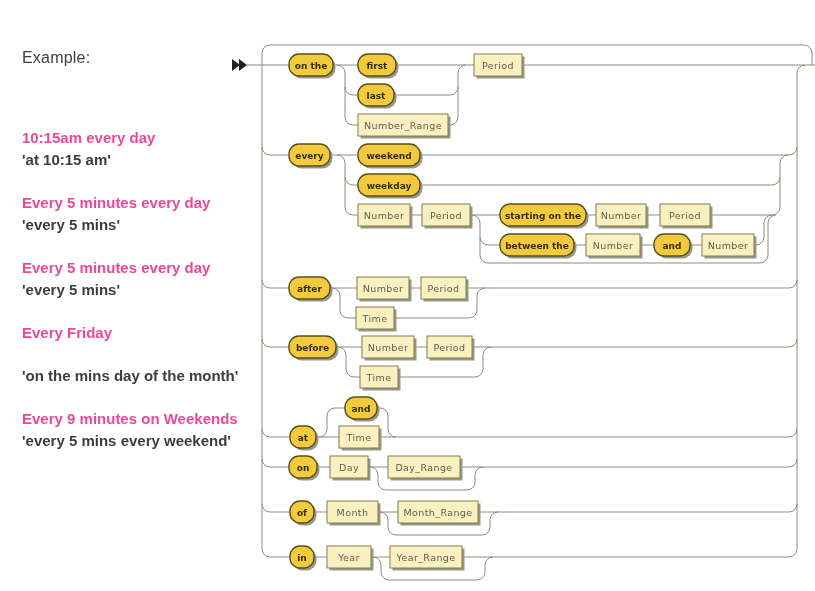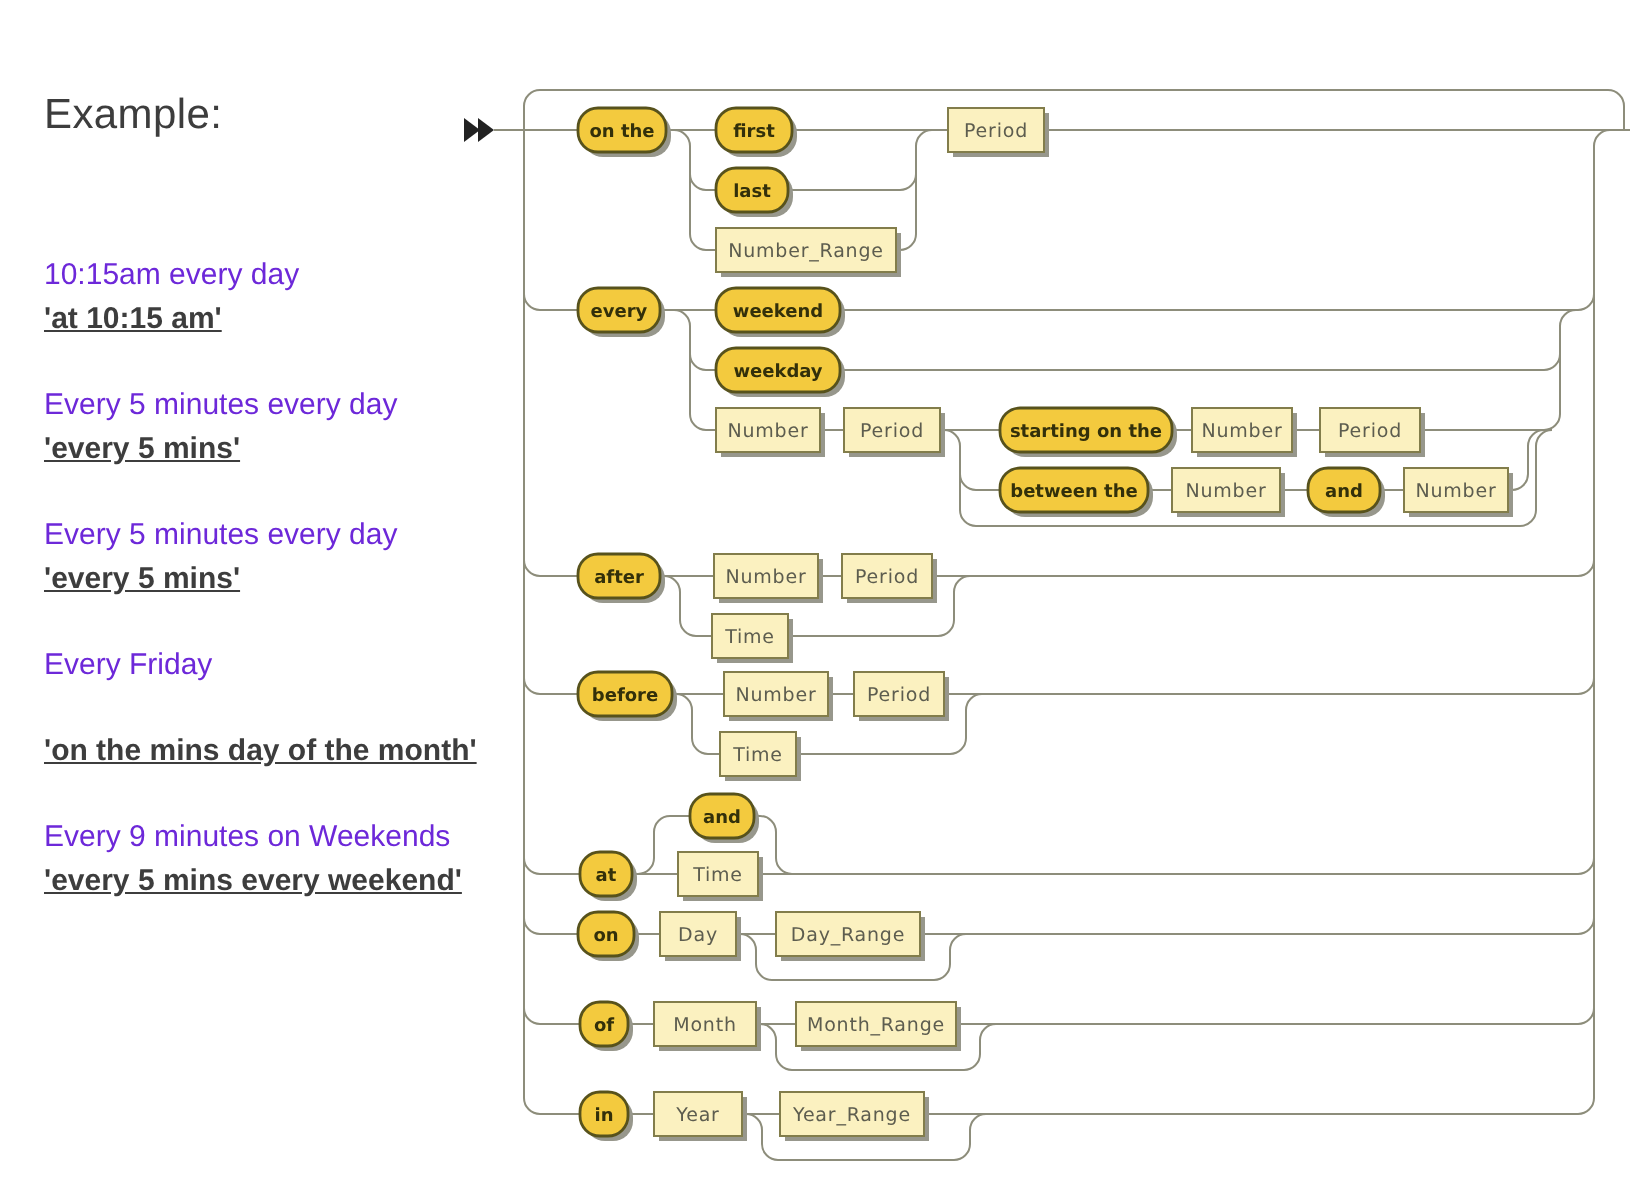--- a/index.html
+++ b/index.html
@@ -2,26 +2,26 @@
 <html><head>
 <meta charset="utf-8">
 <style>
   html,body{margin:0;padding:0;background:#ffffff;}
   .stage{
     position:relative;width:815px;height:591px;background:#ffffff;overflow:hidden;
     font-family:"Liberation Sans","DejaVu Sans",sans-serif;
   }
   .examples{position:absolute;left:22px;top:44px;width:250px;}
   .examples h1{
-    margin:0;font-size:21px;line-height:28px;font-weight:400;color:#3d3d3d;letter-spacing:.2px;
+    margin:0;font-size:16px;line-height:28px;font-weight:400;color:#3d3d3d;letter-spacing:.2px;
   }
   #examples-list{margin-top:55px;}
   .example{margin-bottom:21px;font-size:15px;line-height:22px;white-space:nowrap;}
-  .example .desc{color:#6d28d9;}
-  .example .expr{color:#3d3d3d;font-weight:bold;text-decoration:underline;}
+  .example .desc{color:#ec4899;font-weight:bold;}
+  .example .expr{color:#3d3d3d;font-weight:bold;}
   #diagram{position:absolute;left:0;top:0;}
   .rail{fill:none;stroke:#8d8d7b;stroke-width:1;}
   .t-label{font-family:"DejaVu Sans",sans-serif;font-size:9px;font-weight:bold;fill:#33300a;}
   .n-label{font-family:"DejaVu Sans",sans-serif;font-size:9.5px;fill:#5d5d4f;letter-spacing:.4px;}
 </style>
 </head>
 <body>
 
 <div class="stage">
 

